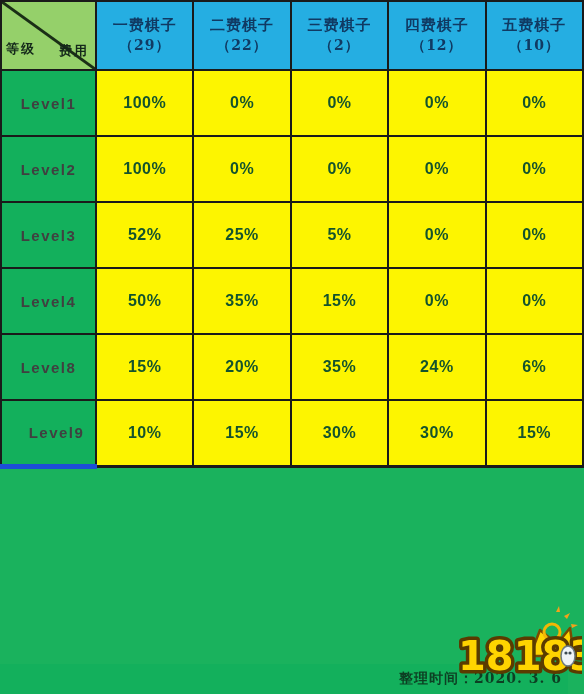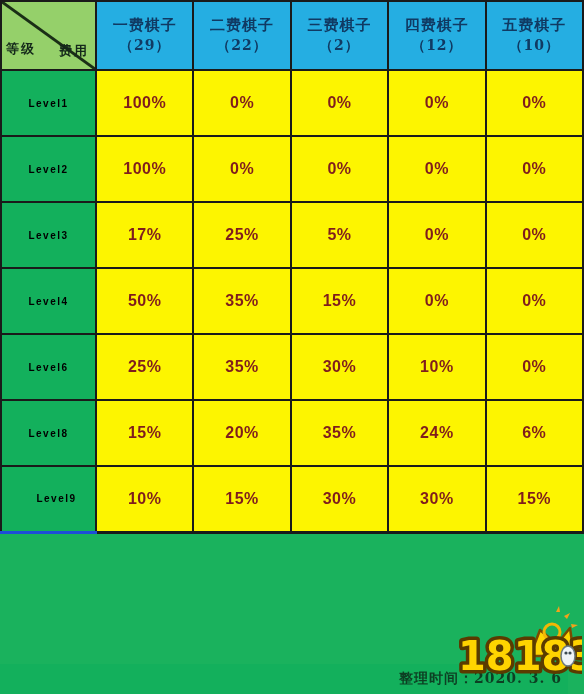--- a/index.html
+++ b/index.html
@@ -80,38 +80,38 @@
     border-top: 3px solid #1a1a1a;
   }
   td.head .h-line1 { display: block; }
   td.head .h-line2 { display: block; font-size: 14px; }
 
   
   td.level {
     background: #13b05c;
     width: 95px;
     height: 66px;
-    color: #000000;
-    font-size: 10px;
+    color: #404040;
+    font-size: 15px;
     font-weight: 600;
     letter-spacing: 1.5px;
     border-left: 3px solid #1a1a1a;
   }
 
   
   td.val {
     background: #fdf500;
     height: 66px;
-    color: #7f1d1d;
+    color: #14532d;
     font-size: 16px;
     font-weight: 700;
     letter-spacing: 0.5px;
   }
   tr.row-last td.val { border-bottom: 3px solid #1a1a1a; }
-  tr.row-last td.level { border-bottom: 3px solid #1d4ed8; padding-left: 16px; }
+  tr.row-last td.level { border-bottom: 5px solid #1d4ed8; padding-left: 16px; }
   td.col-last { border-right: 3px solid #1a1a1a; }
 
   
   .footer {
     position: absolute;
     left: 0;
     right: 16px;
     bottom: 0;
     height: 30px;
     background: #13b05c;
@@ -194,45 +194,37 @@
         <td class="level">Level2</td>
         <td class="val">100%</td>
         <td class="val">0%</td>
         <td class="val">0%</td>
         <td class="val">0%</td>
         <td class="val col-last">0%</td>
       </tr>
 
       <tr>
         <td class="level">Level3</td>
-        <td class="val">17%</td>
+        <td class="val">52%</td>
         <td class="val">25%</td>
         <td class="val">5%</td>
         <td class="val">0%</td>
         <td class="val col-last">0%</td>
       </tr>
 
       <tr>
         <td class="level">Level4</td>
         <td class="val">50%</td>
         <td class="val">35%</td>
         <td class="val">15%</td>
         <td class="val">0%</td>
         <td class="val col-last">0%</td>
       </tr>
 
 
-      <tr>
-        <td class="level">Level6</td>
-        <td class="val">25%</td>
-        <td class="val">35%</td>
-        <td class="val">30%</td>
-        <td class="val">10%</td>
-        <td class="val col-last">0%</td>
-      </tr>
 
 
       <tr>
         <td class="level">Level8</td>
         <td class="val">15%</td>
         <td class="val">20%</td>
         <td class="val">35%</td>
         <td class="val">24%</td>
         <td class="val col-last">6%</td>
       </tr>

